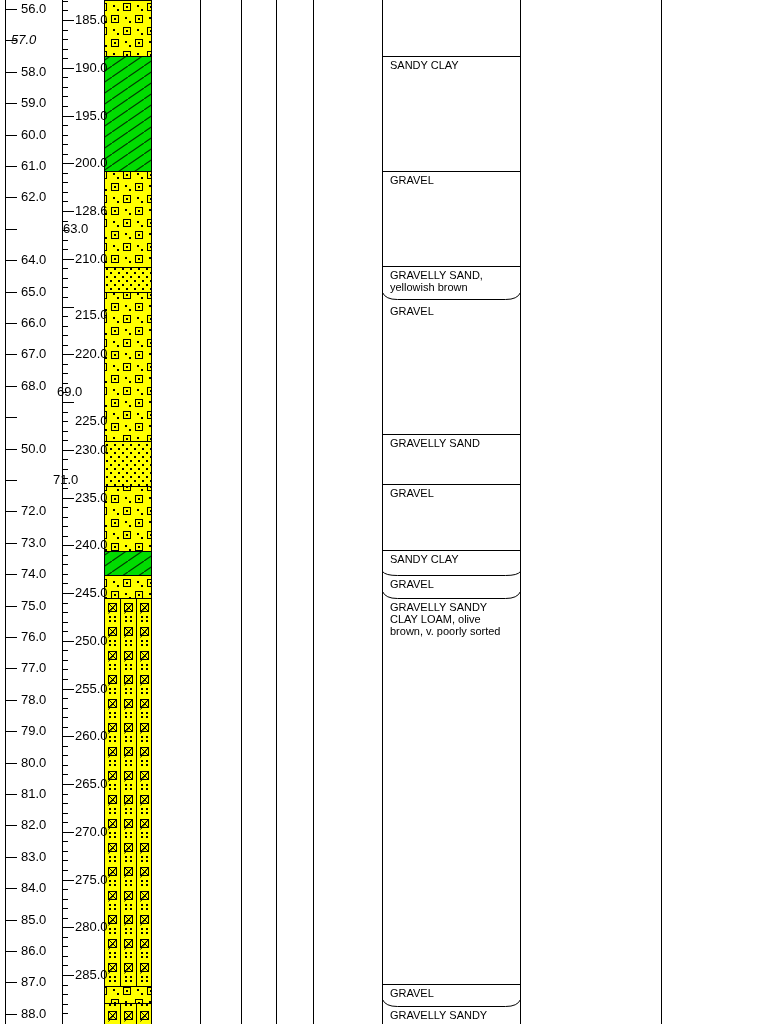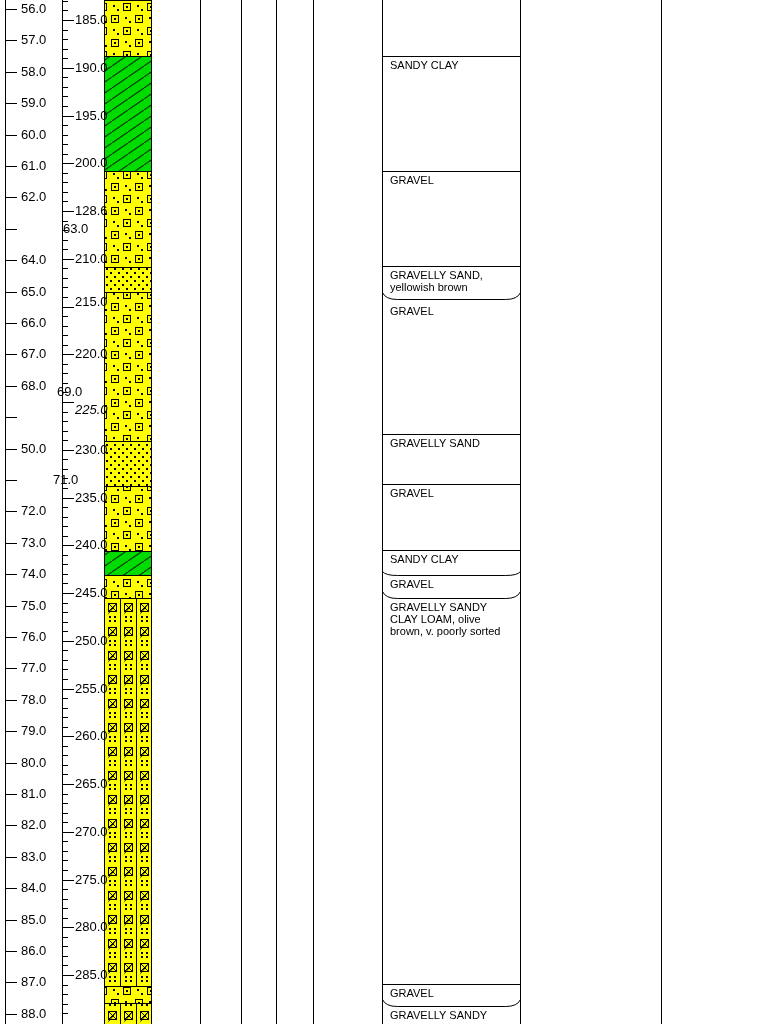--- a/index.html
+++ b/index.html
@@ -218,21 +218,21 @@
         <line x1="382.5" y1="484.5" x2="520.5" y2="484.5" stroke="#000000" stroke-width="1" shape-rendering="crispEdges"></line>
         <line x1="382.5" y1="550.5" x2="520.5" y2="550.5" stroke="#000000" stroke-width="1" shape-rendering="crispEdges"></line>
         <path d="M382.5,571.5 Q385.5,575.5 397.5,575.5 L505.5,575.5 Q517.5,575.5 520.5,571.5" fill="none" stroke="#000000" stroke-width="1"></path>
         <path d="M382.5,591.5 Q385.5,598.5 397.5,598.5 L505.5,598.5 Q517.5,598.5 520.5,591.5" fill="none" stroke="#000000" stroke-width="1"></path>
         <line x1="382.5" y1="984.5" x2="520.5" y2="984.5" stroke="#000000" stroke-width="1" shape-rendering="crispEdges"></line>
         <path d="M382.5,999.5 Q385.5,1006.5 397.5,1006.5 L505.5,1006.5 Q517.5,1006.5 520.5,999.5" fill="none" stroke="#000000" stroke-width="1"></path>
       </g>
   </svg>
   <div id="labels">
       <div class="lbl scale-lbl" style="left: 21px; top: 3px;">56.0</div>
-      <div class="lbl scale-lbl" style="left: 21px; top: 34px;">57.0</div>
+      <div class="lbl scale-lbl" style="left: 11px; top: 34px; font-style: italic;">57.0</div>
       <div class="lbl scale-lbl" style="left: 21px; top: 66px;">58.0</div>
       <div class="lbl scale-lbl" style="left: 21px; top: 97px;">59.0</div>
       <div class="lbl scale-lbl" style="left: 21px; top: 129px;">60.0</div>
       <div class="lbl scale-lbl" style="left: 21px; top: 160px;">61.0</div>
       <div class="lbl scale-lbl" style="left: 21px; top: 191px;">62.0</div>
       <div class="lbl scale-lbl" style="left: 21px; top: 223px; margin-left: 42px;">63.0</div>
       <div class="lbl scale-lbl" style="left: 21px; top: 254px;">64.0</div>
       <div class="lbl scale-lbl" style="left: 21px; top: 286px;">65.0</div>
       <div class="lbl scale-lbl" style="left: 21px; top: 317px;">66.0</div>
       <div class="lbl scale-lbl" style="left: 21px; top: 348px;">67.0</div>
@@ -256,23 +256,23 @@
       <div class="lbl scale-lbl" style="left: 21px; top: 914px;">85.0</div>
       <div class="lbl scale-lbl" style="left: 21px; top: 945px;">86.0</div>
       <div class="lbl scale-lbl" style="left: 21px; top: 976px;">87.0</div>
       <div class="lbl scale-lbl" style="left: 21px; top: 1008px;">88.0</div>
       <div class="lbl scale-lbl" style="left: 75px; top: 14px;">185.0</div>
       <div class="lbl scale-lbl" style="left: 75px; top: 62px;">190.0</div>
       <div class="lbl scale-lbl" style="left: 75px; top: 110px;">195.0</div>
       <div class="lbl scale-lbl" style="left: 75px; top: 157px;">200.0</div>
       <div class="lbl scale-lbl" style="left: 75px; top: 205px;">128.6</div>
       <div class="lbl scale-lbl" style="left: 75px; top: 253px;">210.0</div>
-      <div class="lbl scale-lbl" style="left: 75px; top: 296px;">215.0</div>
+      <div class="lbl scale-lbl" style="left: 75px; top: 309px;">215.0</div>
       <div class="lbl scale-lbl" style="left: 75px; top: 348px;">220.0</div>
-      <div class="lbl scale-lbl" style="left: 75px; top: 404px; font-style: italic;">225.0</div>
+      <div class="lbl scale-lbl" style="left: 75px; top: 415px;">225.0</div>
       <div class="lbl scale-lbl" style="left: 75px; top: 444px;">230.0</div>
       <div class="lbl scale-lbl" style="left: 75px; top: 492px;">235.0</div>
       <div class="lbl scale-lbl" style="left: 75px; top: 539px;">240.0</div>
       <div class="lbl scale-lbl" style="left: 75px; top: 587px;">245.0</div>
       <div class="lbl scale-lbl" style="left: 75px; top: 635px;">250.0</div>
       <div class="lbl scale-lbl" style="left: 75px; top: 683px;">255.0</div>
       <div class="lbl scale-lbl" style="left: 75px; top: 730px;">260.0</div>
       <div class="lbl scale-lbl" style="left: 75px; top: 778px;">265.0</div>
       <div class="lbl scale-lbl" style="left: 75px; top: 826px;">270.0</div>
       <div class="lbl scale-lbl" style="left: 75px; top: 874px;">275.0</div>

